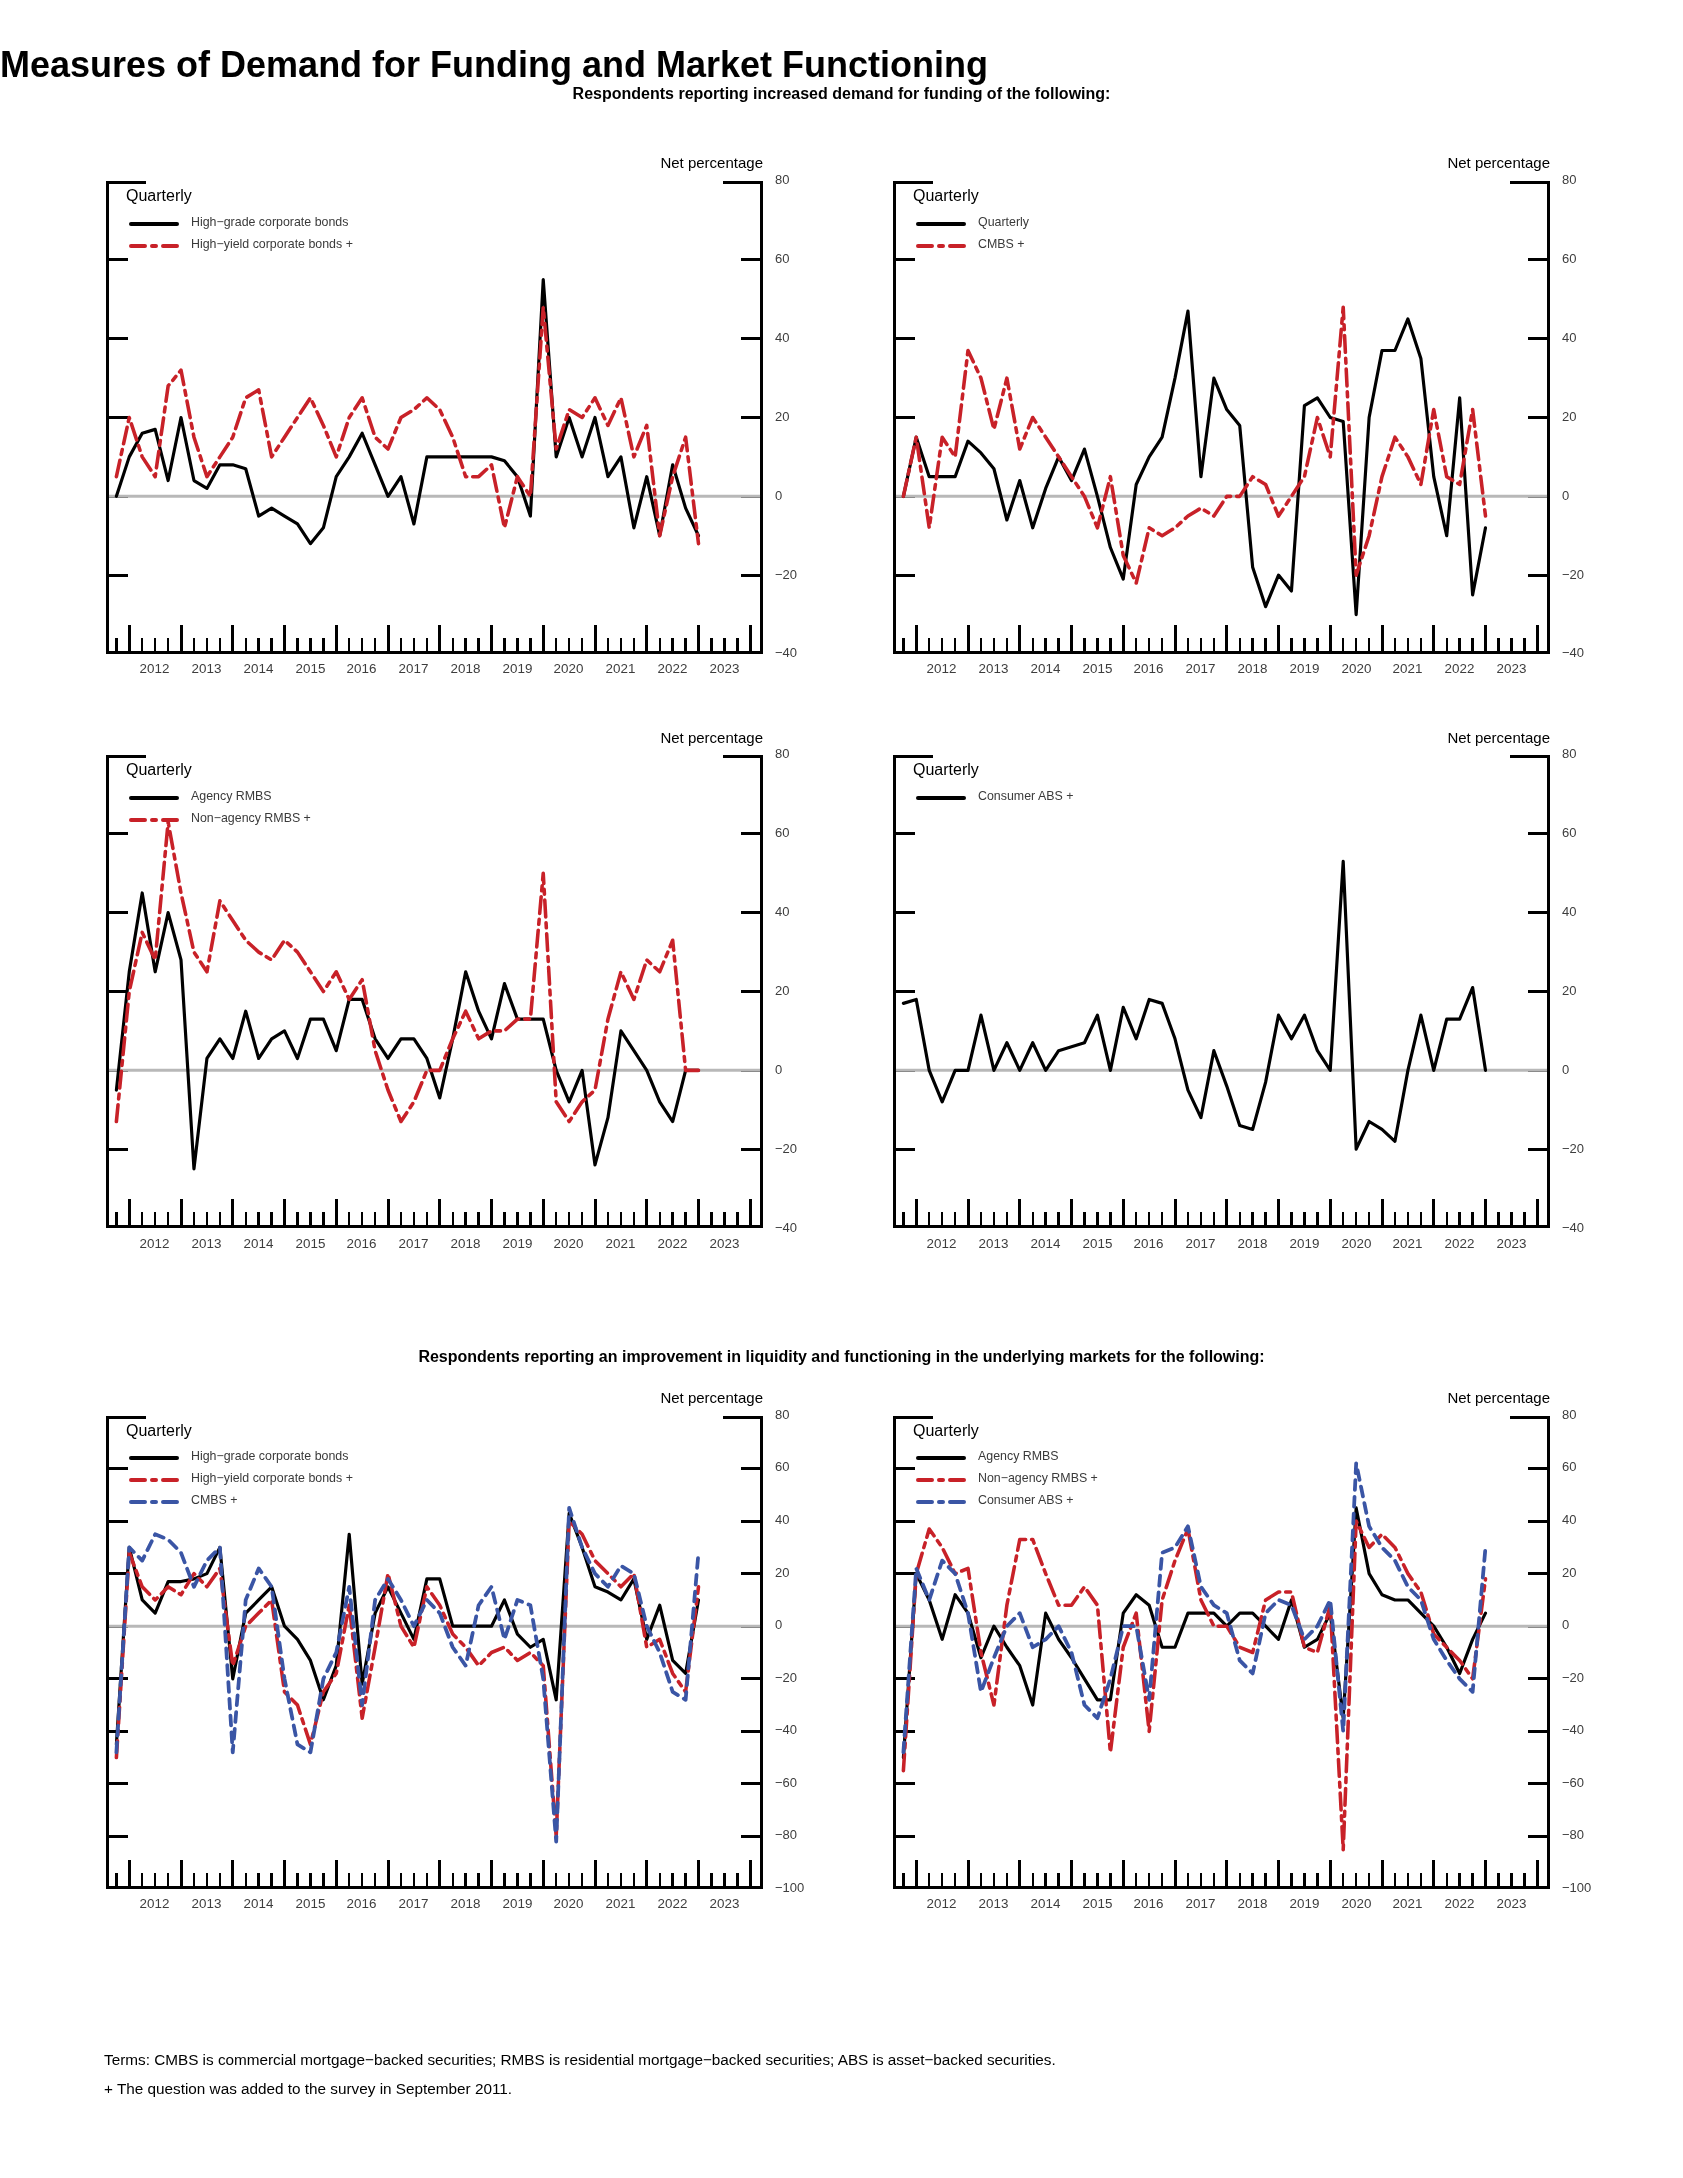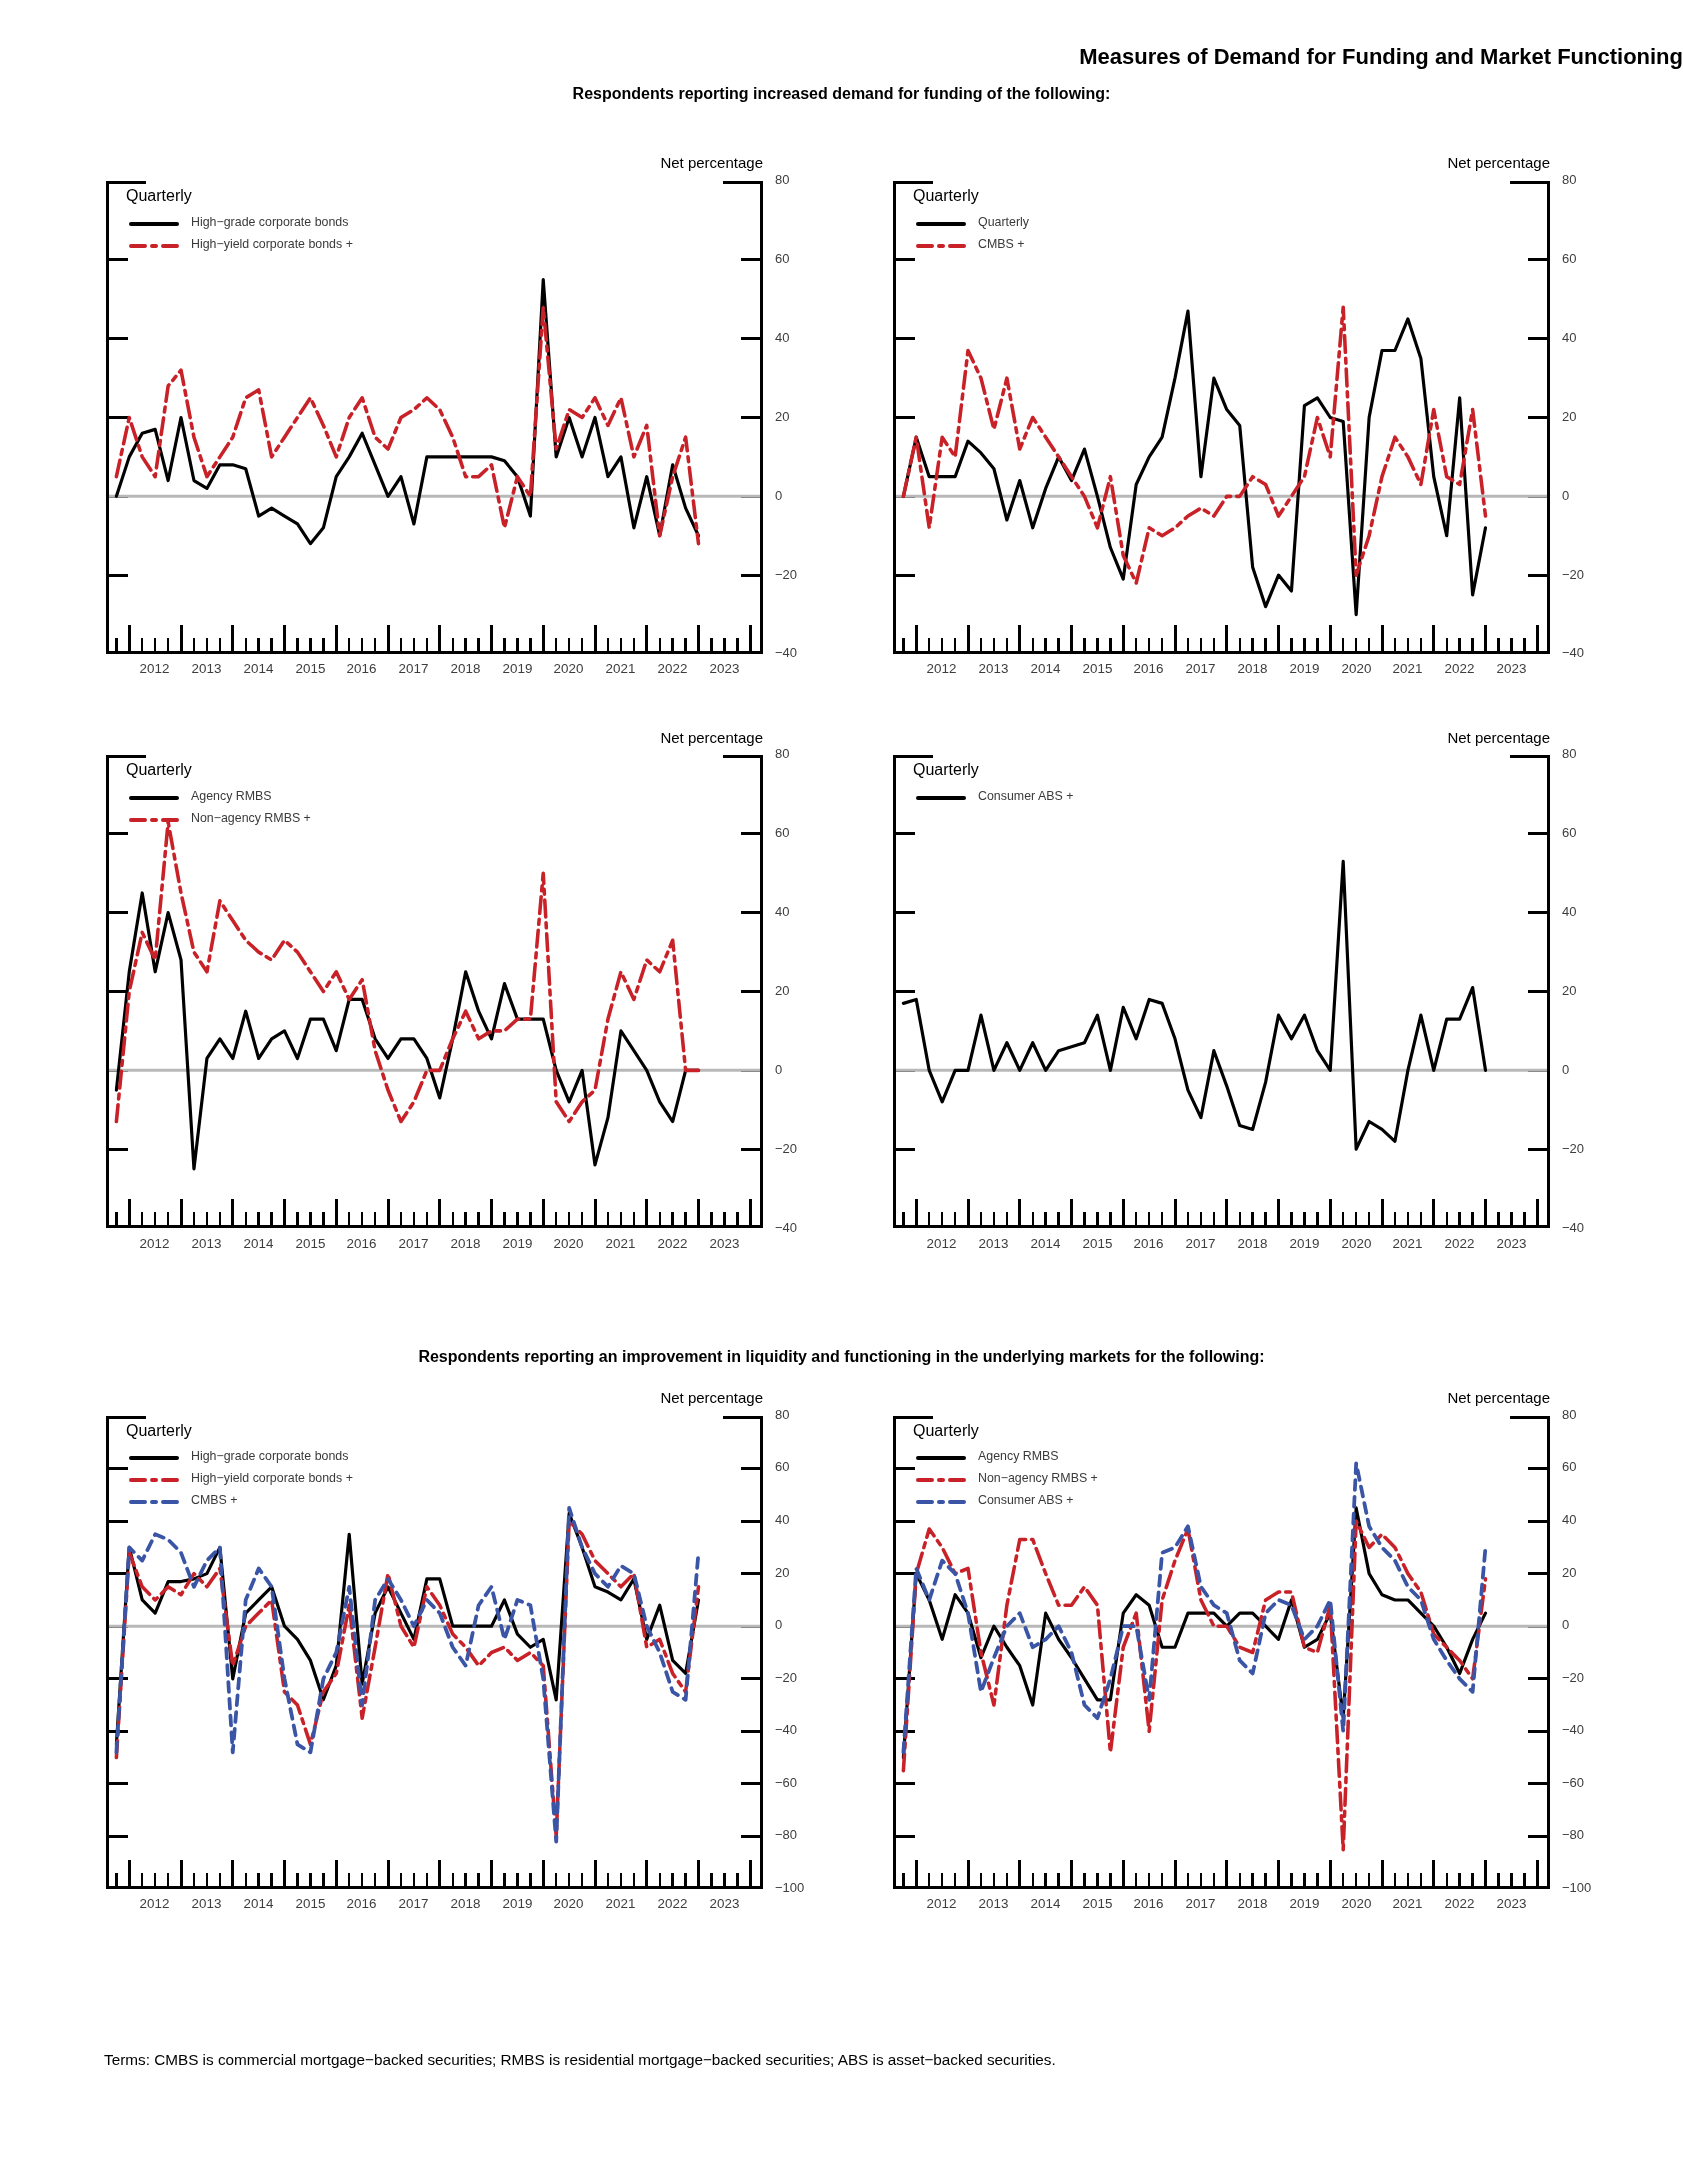--- a/index.html
+++ b/index.html
@@ -1,37 +1,38 @@
 <!DOCTYPE html>
 <html><head>
 <meta charset="utf-8">
 <style>
   html,body{margin:0;padding:0;background:#ffffff;}
   #page{position:relative;width:1683px;height:2178px;background:#ffffff;
         font-family:"Liberation Sans",sans-serif;color:#000;overflow:hidden;}
-  #figure-title{position:absolute;top:44px;left:0;width:1683px;text-align:right;
-        font-size:22px;font-weight:bold;margin:0;}
+  #figure-title{position:absolute;top:44px;left:0;width:1683px;text-align:left;
+        font-size:36px;font-weight:bold;margin:0;}
   .section-sub{position:absolute;left:0;width:1683px;text-align:center;
         font-size:16px;font-weight:bold;}
   #sub-top{top:85px;}
   #sub-bottom{top:1348px;}
   .lbl{position:absolute;white-space:nowrap;}
   svg.panel{position:absolute;overflow:visible;}
   #notes{position:absolute;left:104px;top:2045px;font-size:15.3px;line-height:29px;}
 </style>
 </head>
 <body>
 
 <div id="page">
   <h1 id="figure-title">Measures of Demand for Funding and Market Functioning</h1>
   <div class="section-sub" id="sub-bottom">Respondents reporting an improvement in liquidity and functioning in the underlying markets for the following:</div>
   <div class="section-sub" id="sub-top">Respondents reporting increased demand for funding of the following:</div>
   <div id="charts"></div>
   <div id="notes">
     <div>Terms: CMBS is commercial mortgage−backed securities; RMBS is residential mortgage−backed securities; ABS is asset−backed securities.</div>
+    <div>+ The question was added to the survey in September 2011.</div>
   </div>
 <svg class="panel" width="657" height="473" style="left:106px;top:181px;" viewBox="0 0 664 478">
       <g stroke="#000" stroke-width="3" shape-rendering="crispEdges">
         <line x1="1.5" y1="0" x2="1.5" y2="478"></line>
         <line x1="662.5" y1="0" x2="662.5" y2="478"></line>
         <line x1="0" y1="476.5" x2="664" y2="476.5"></line>
         <line x1="0" y1="1.5" x2="40" y2="1.5"></line>
         <line x1="624" y1="1.5" x2="664" y2="1.5"></line>
         <line x1="2" y1="79.66666666666666" x2="22" y2="79.66666666666666" stroke-width="2.8"></line>
         <line x1="662" y1="79.66666666666666" x2="642" y2="79.66666666666666" stroke-width="2.8"></line>

